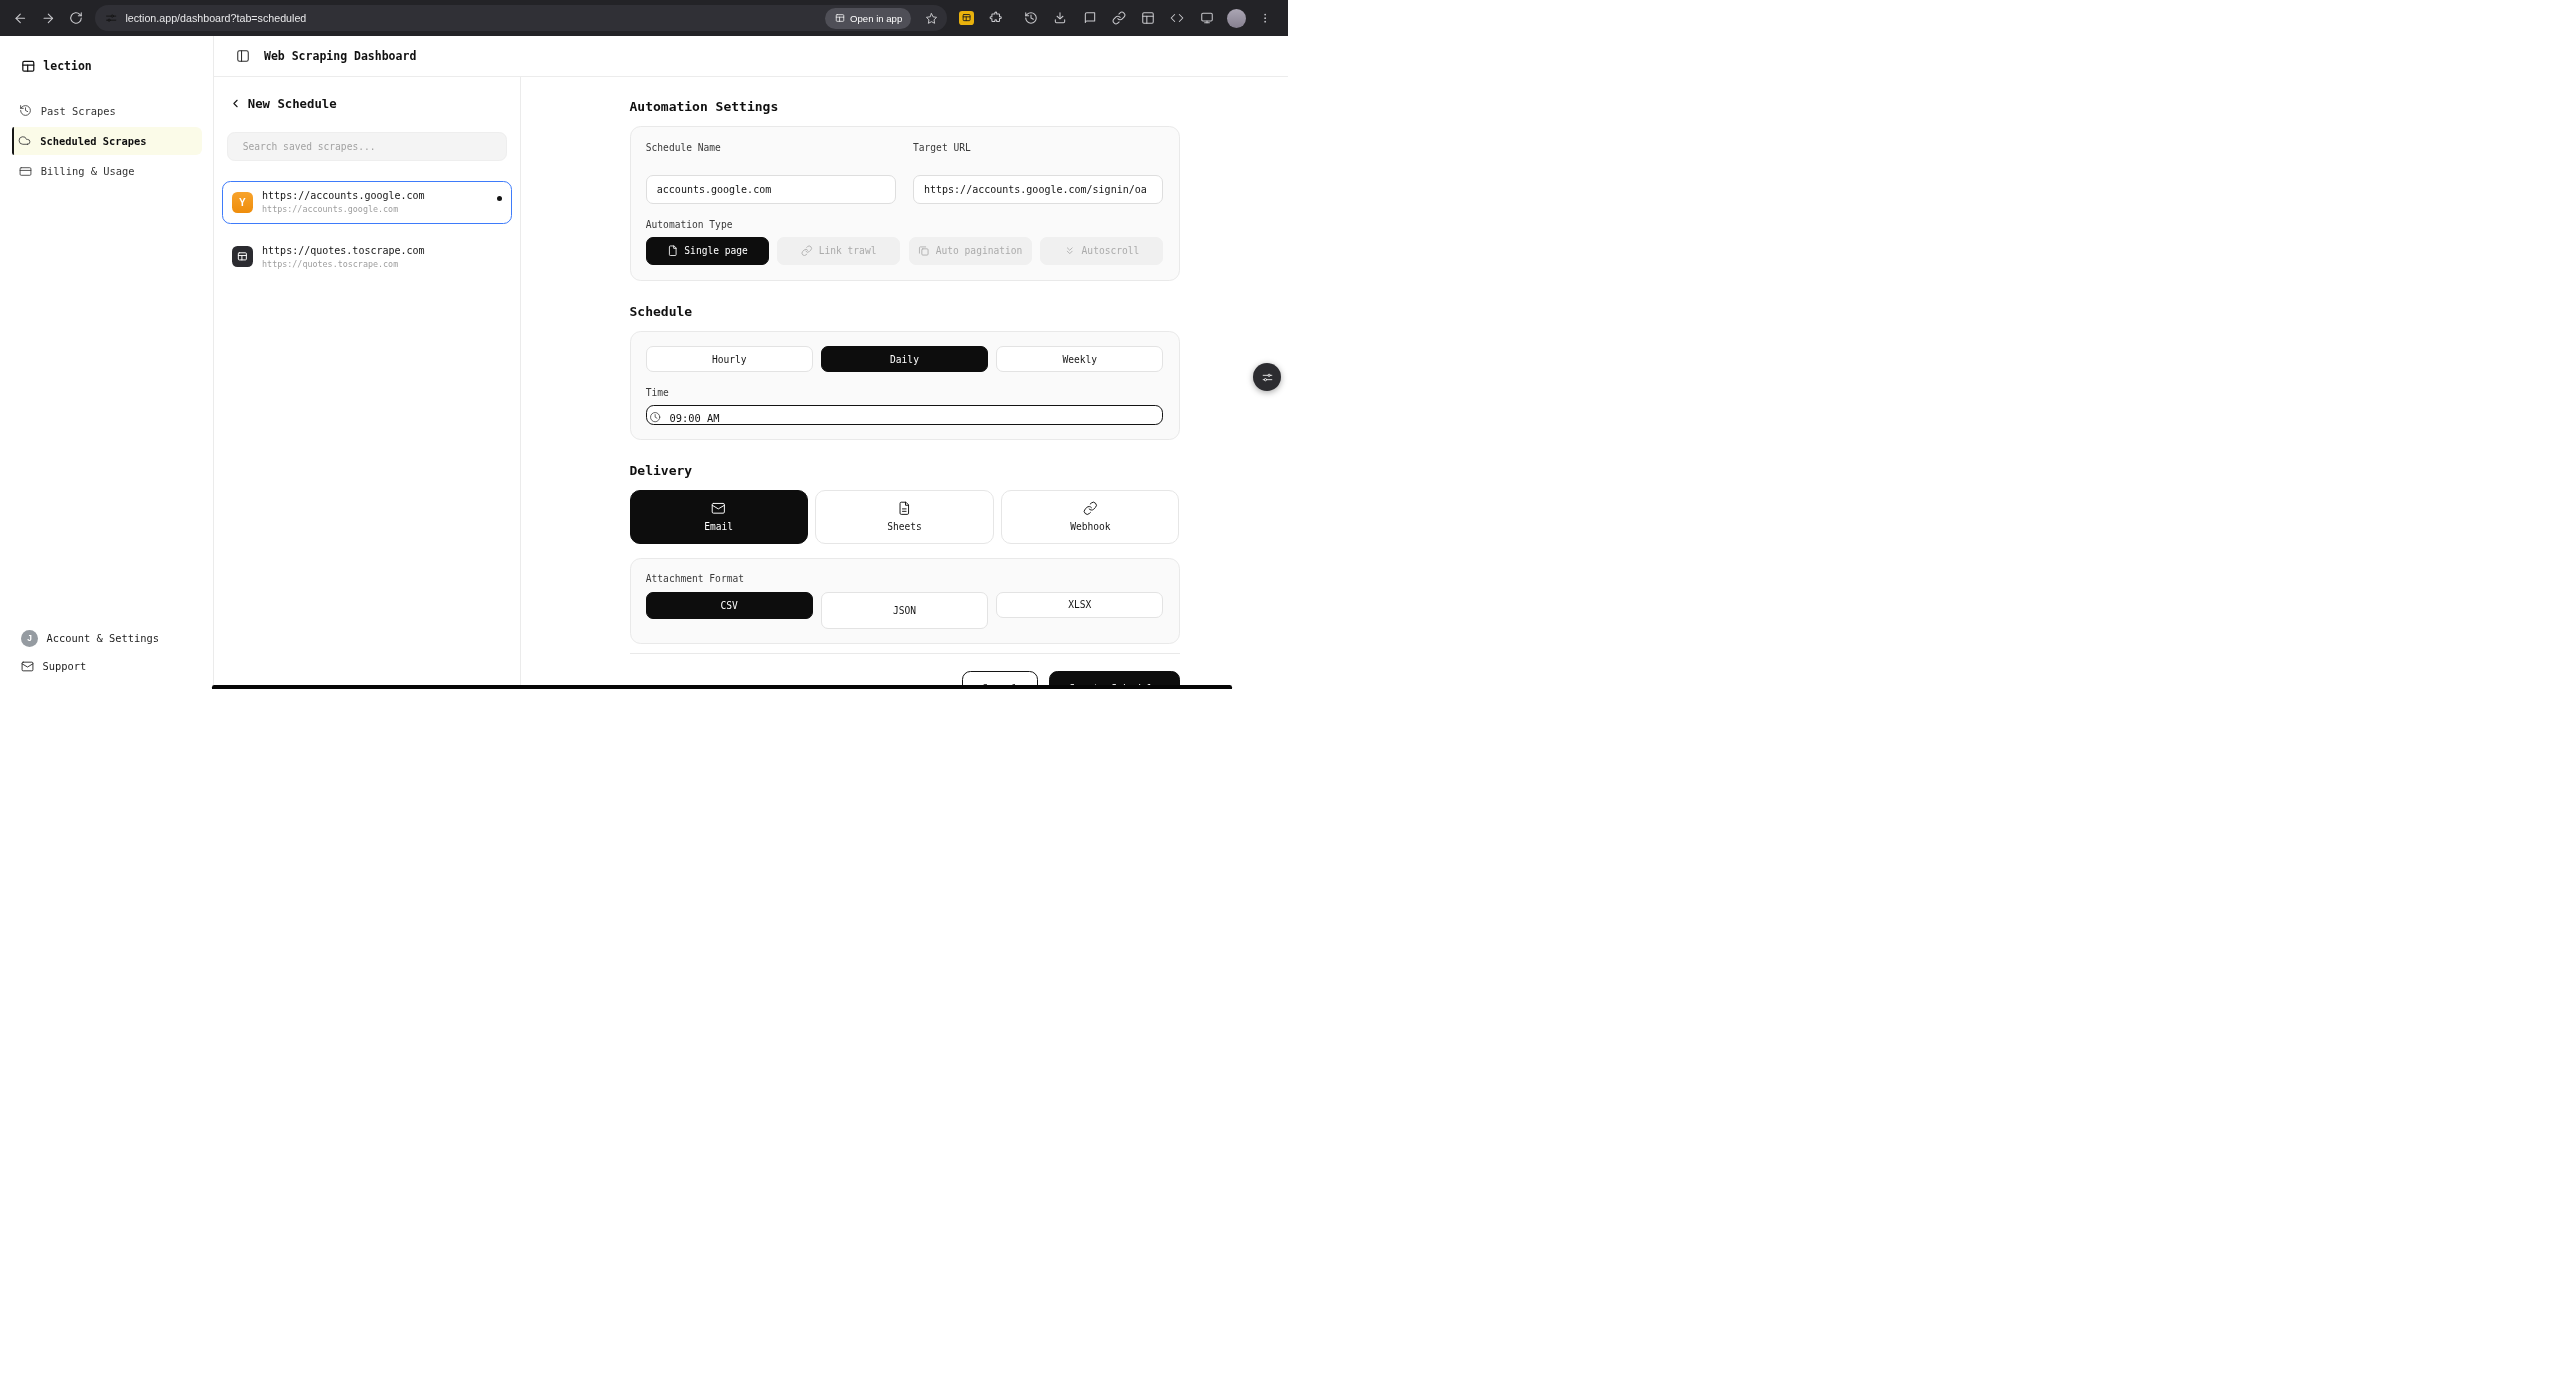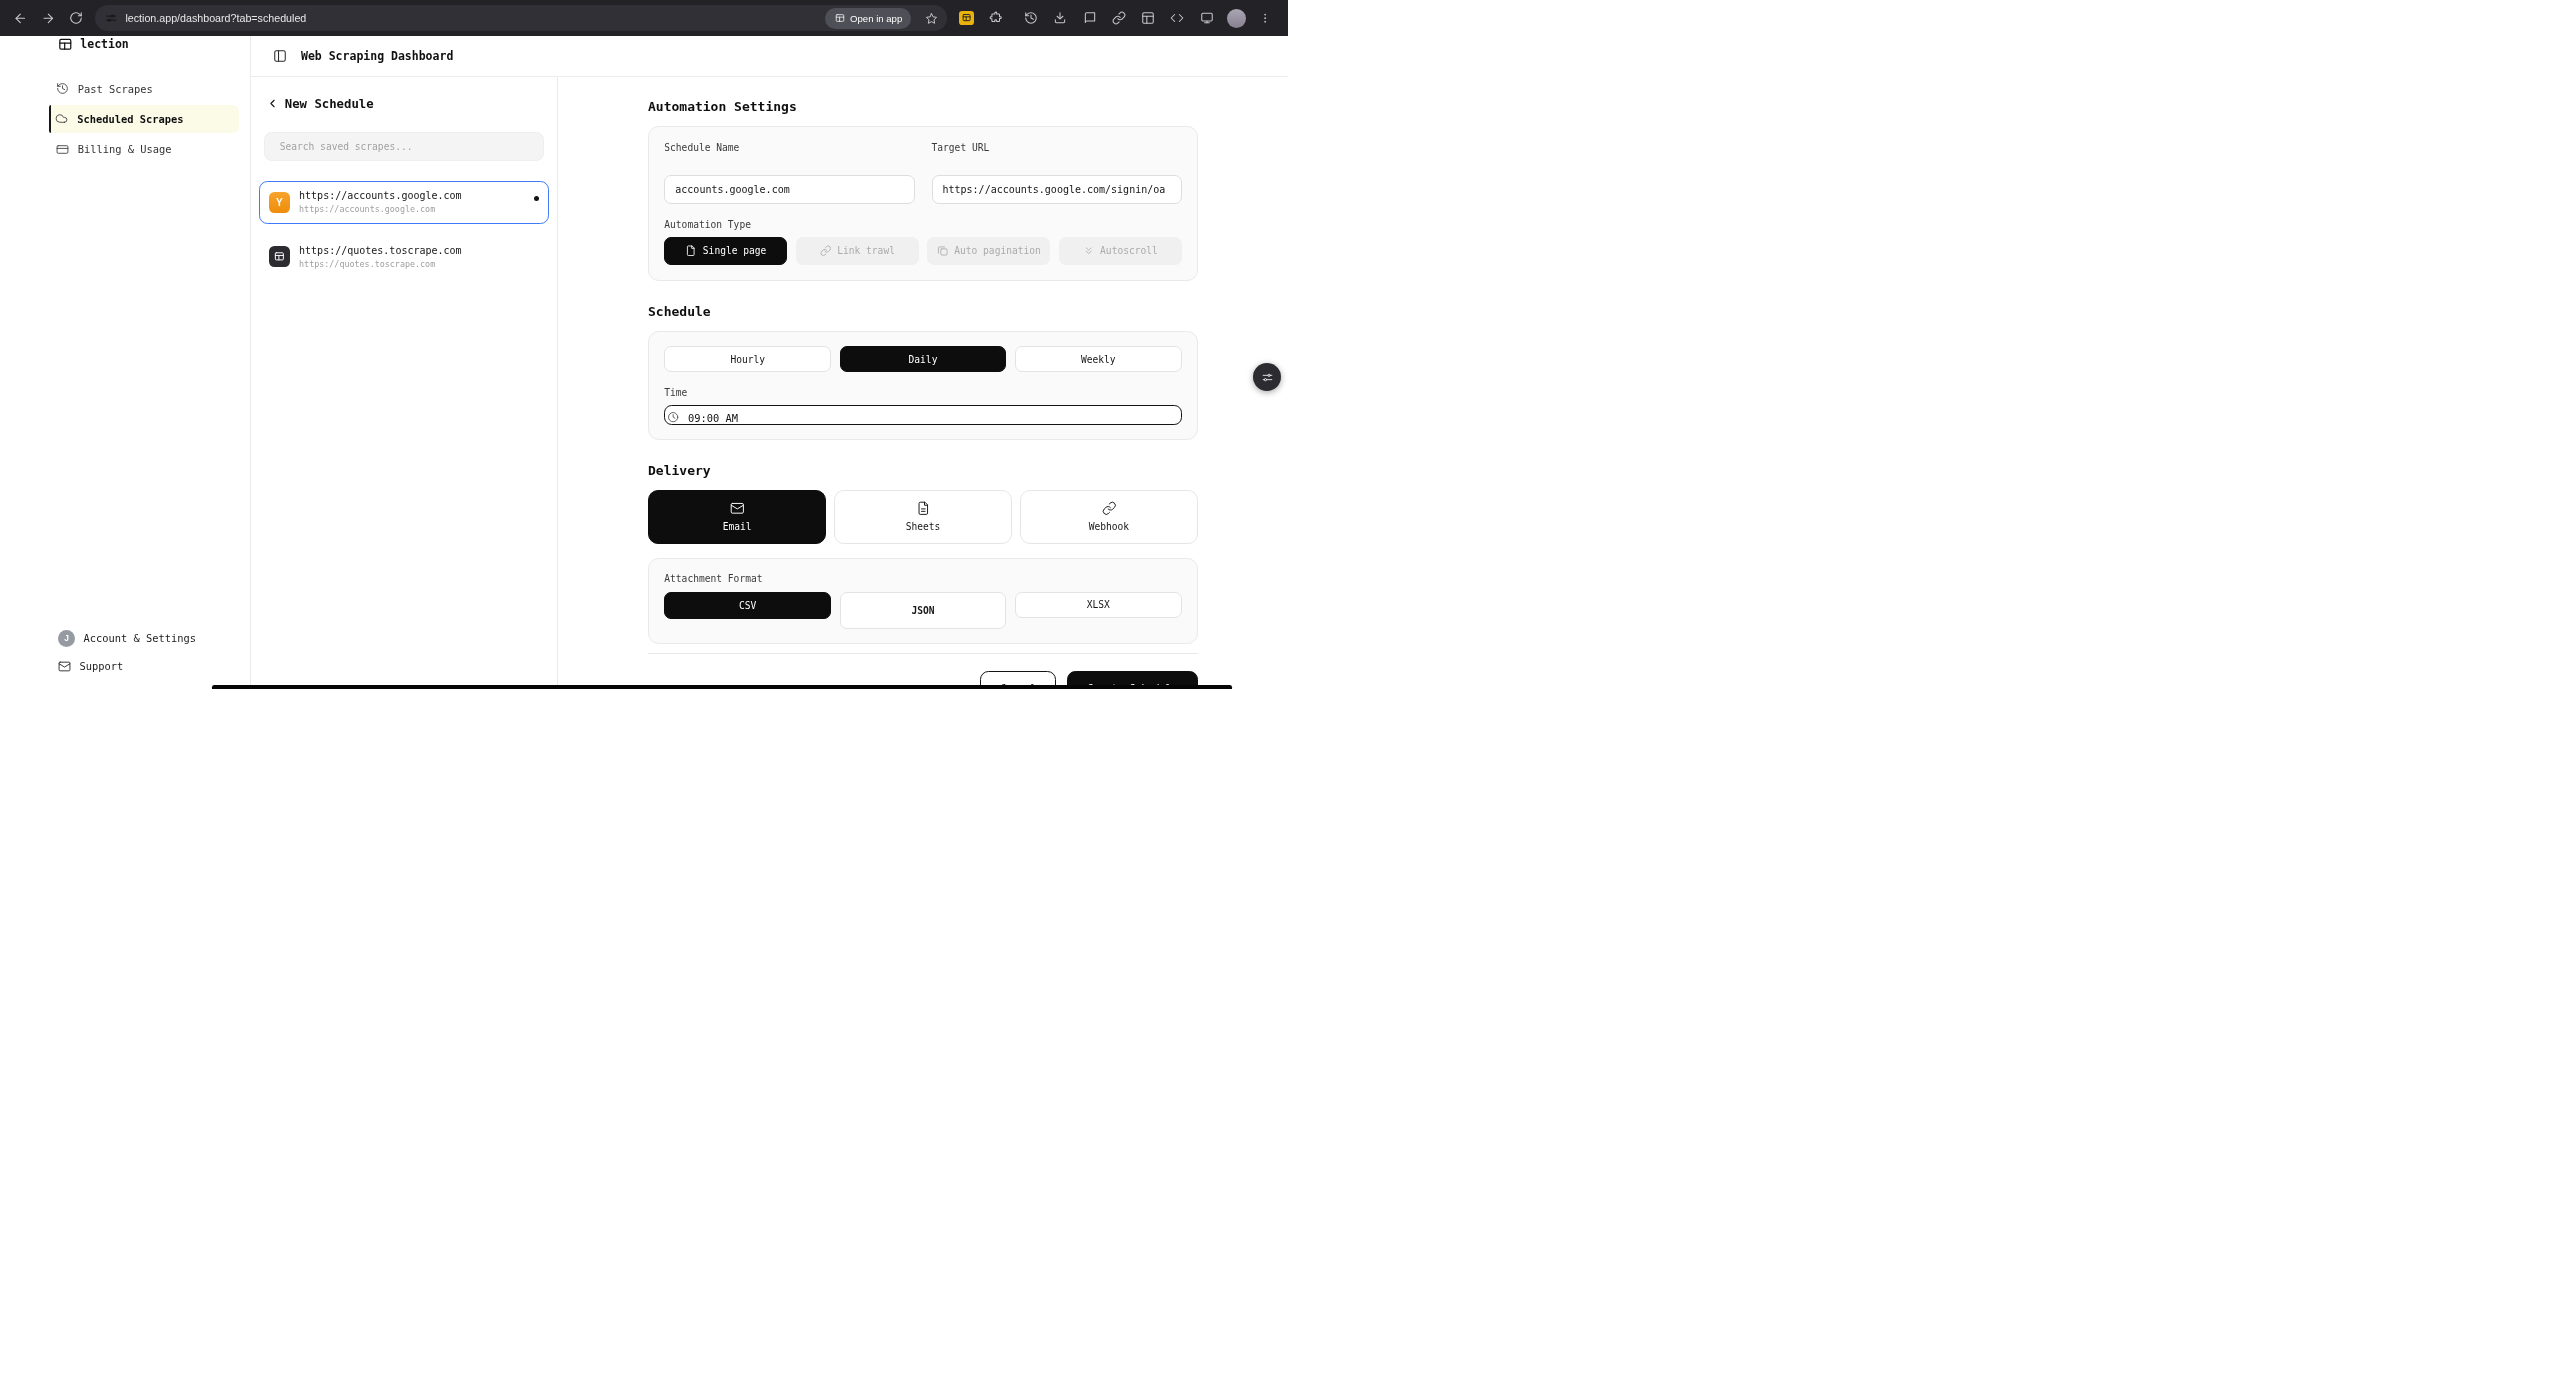--- a/index.html
+++ b/index.html
@@ -17,21 +17,21 @@
   .omnibox .url { flex:1; color:#e8e8ea; font-size:10.7px; white-space:nowrap; overflow:hidden; }
   .chip { height:21px; background:#4f4f57; border-radius:10.7px; color:#fff; font-size:9.6px; display:flex; align-items:center; gap:5.4px; padding:0 9.2px; flex:0 0 auto; }
   .star-btn { width:23px; height:23px; border-radius:50%; display:flex; align-items:center; justify-content:center; color:#c7c7cb; flex:0 0 auto; }
   .tb-icons { display:flex; align-items:center; gap:2.3px; flex:0 0 auto; }
   .tb-btn { width:27px; height:27px; border-radius:50%; display:flex; align-items:center; justify-content:center; color:#c7c7cb; flex:0 0 auto; }
   .ext-badge { width:14.6px; height:14.6px; border-radius:3.1px; background:#e9b20d; color:#1d1d1d; display:flex; align-items:center; justify-content:center; }
   .avatar-tb { width:19px; height:19px; border-radius:50%; background:linear-gradient(#aba6b4,#868090); }
 
   
   .app { display:flex; height:652px; }
-  .sidebar { width:214px; flex:0 0 auto; border-right:0.8px solid #ebebeb; position:relative; padding-top:1px; background:#fff;margin-left:37px; }
+  .sidebar { width:214px; flex:0 0 auto; border-right:0.8px solid #ebebeb; position:relative; padding-top:23px; background:#fff; }
   .brand { display:flex; align-items:center; gap:7.7px; padding:0 21px; font-size:11.5px; font-weight:700; color:#121212; }
   .nav { margin-top:23px; display:flex; flex-direction:column; gap:2.3px; }
   .nav-item { display:flex; align-items:center; gap:9.2px; height:28px; margin:0 11.5px; padding:0 7px; border-radius:6.1px; font-size:10.4px; color:#333; }
   .nav-item .nicon { color:#3c3c3c; display:flex; }
   .nav-item.active { background:#fbfbe8; border-left:2.3px solid #161616; padding-left:4.6px; border-top-left-radius:2.3px; border-bottom-left-radius:2.3px; color:#0f0f0f; font-weight:700; }
   .side-footer { position:absolute; left:0; right:0; bottom:15.3px; padding:0 21px; display:flex; flex-direction:column; gap:13px; }
   .side-footer .frow { display:flex; align-items:center; gap:8.4px; font-size:10.4px; color:#1c1c1c; }
   .avatar-sm { width:17px; height:17px; border-radius:50%; background:#959ba1; color:#fff; font-size:8.4px; display:flex; align-items:center; justify-content:center; font-family:"Liberation Sans",sans-serif; font-weight:700; }
 
   .content { flex:1; display:flex; flex-direction:column; min-width:0; }
@@ -429,21 +429,21 @@
               <span>Webhook</span>
             </button>
           </div>
 
           <div class="card fmt-card" style="padding:14px 15.3px;">
             <div class="field-label" style="margin-bottom:7.7px;">Attachment Format</div>
             <div class="btn-row">
               <button class="opt-btn selected" style="height:27px;">
                 <span>CSV</span>
               </button>
-              <button class="opt-btn" style="height:37px;font-weight:bold;">
+              <button class="opt-btn" style="height:37px;">
                 <span>JSON</span>
               </button>
               <button class="opt-btn" style="height:26px;">
                 <span>XLSX</span>
               </button>
             </div>
           </div>
 
           <div class="divider"></div>
           <div class="actions">

